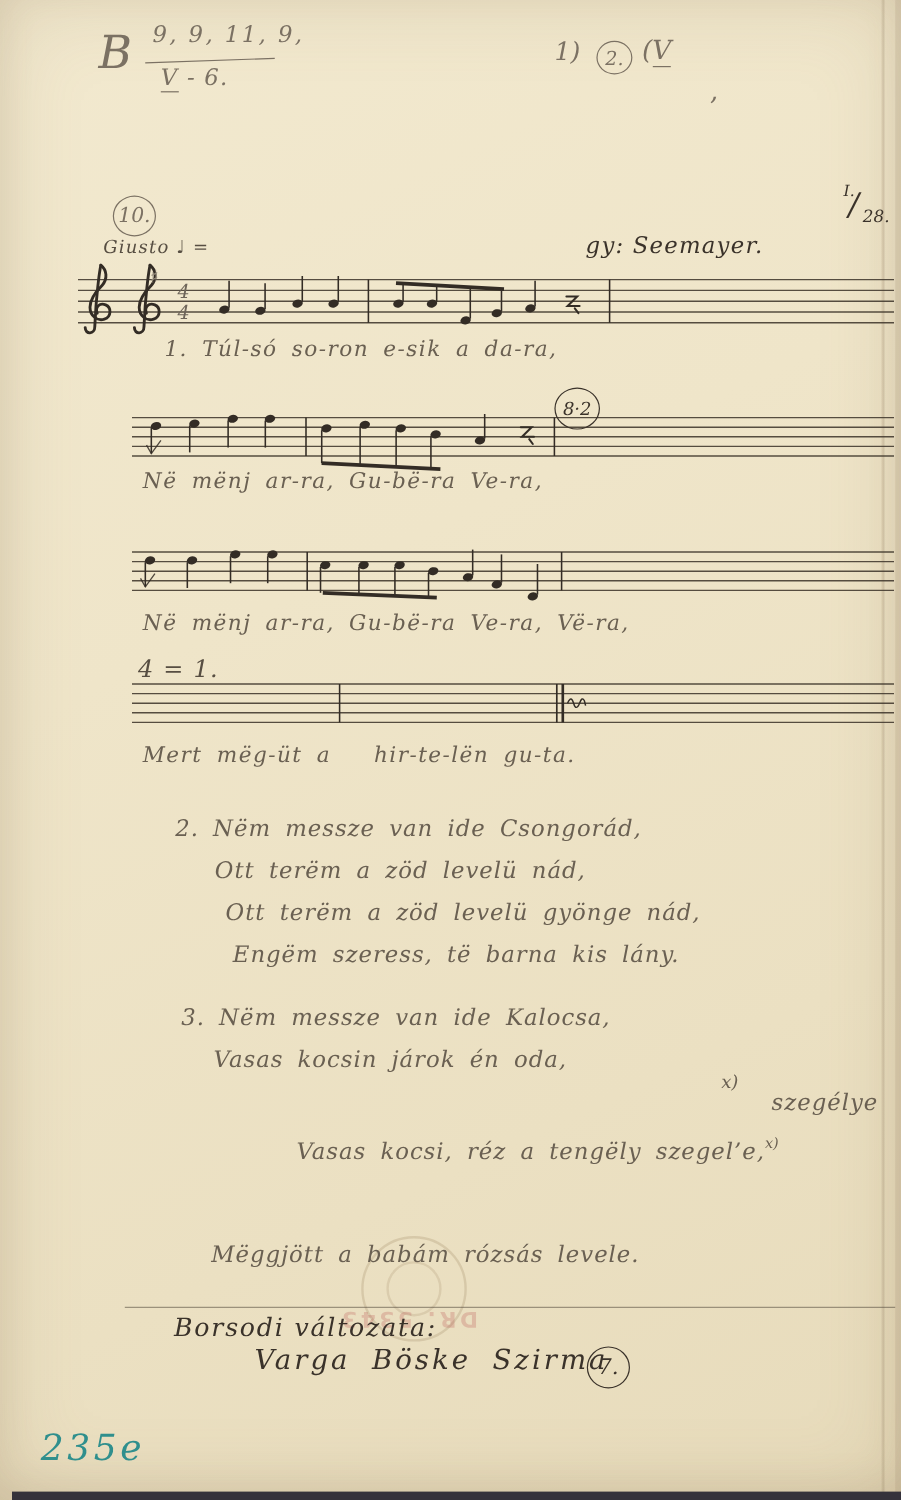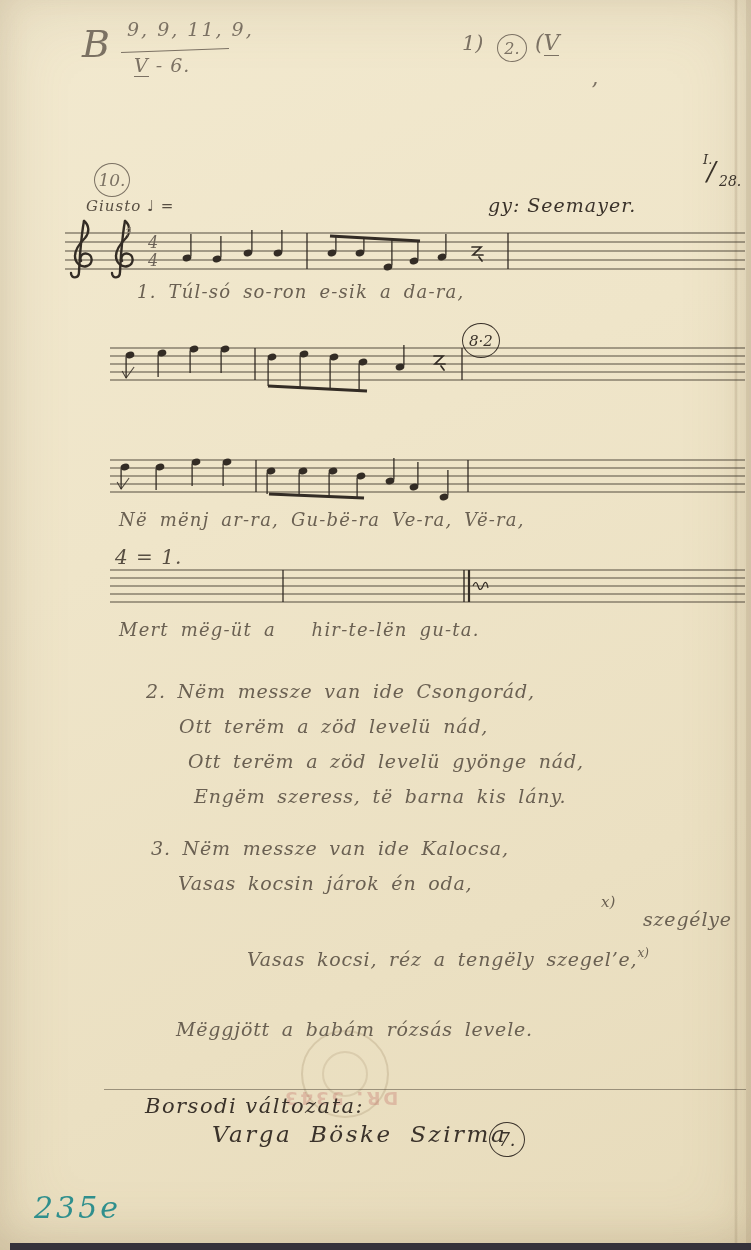--- a/index.html
+++ b/index.html
@@ -164,37 +164,38 @@
   </div>
   <div class="abs txt hw pencil-dark" style="left:86px;top:197px;font-size:15px;letter-spacing:1px;">Giusto ♩ =</div>
 
   <div class="abs txt circle hw ink" style="left:462px;top:323px;width:38px;height:35px;border:1.8px solid #3a322a;font-size:15px;">
     <span>8·2</span>
   </div>
 
   <div class="abs txt hw pencil-dark" style="left:115px;top:545px;font-size:20px;letter-spacing:1px;">4 = 1.</div>
 
   <div class="abs txt hw lyric" style="left:137px;top:281px;">1. Túl-só so-ron e-sik a da-ra,</div>
+  <div class="abs txt hw lyric" style="left:119px;top:391px;">Në mënj ar-ra, Gu-bë-ra Ve-ra,</div>
   <div class="abs txt hw lyric" style="left:119px;top:509px;">Në mënj ar-ra, Gu-bë-ra Ve-ra, Vë-ra,</div>
   <div class="abs txt hw lyric" style="left:119px;top:619px;">Mert mëg-üt a   hir-te-lën gu-ta.</div>
 
   <div class="abs txt" style="left:146px;top:674px;">
     <div class="hw verse-line" style="margin-left:0;">2. Nëm messze van ide Csongorád,</div>
     <div class="hw verse-line" style="margin-left:33px;">Ott terëm a zöd levelü nád,</div>
     <div class="hw verse-line" style="margin-left:42px;">Ott terëm a zöd levelü gyönge nád,</div>
     <div class="hw verse-line" style="margin-left:48px;">Engëm szeress, të barna kis lány.</div>
   </div>
 
   <div class="abs txt" style="left:151px;top:831px;">
     <div class="hw verse-line" style="margin-left:0;">3. Nëm messze van ide Kalocsa,</div>
     <div class="hw verse-line" style="margin-left:27px;">Vasas kocsin járok én oda,</div>
     <div class="hw verse-line" style="margin-left:25px;">
       <span>Vasas kocsi, réz a tengëly szegel’e,</span><sup class="fn">x)</sup>
     </div>
-    <div class="hw verse-line" style="margin-left:25px;">Mëggjött a babám rózsás levele.</div>
+    <div class="hw verse-line" style="margin-left:25px;margin-top:16px;">Mëggjött a babám rózsás levele.</div>
   </div>
 
   <div class="abs txt hw" style="left:601px;top:893px;font-size:15px;">x)</div>
   <div class="abs txt hw verse-line" style="left:643px;top:902px;">szegélye</div>
 
 
   <div class="abs txt" style="left:104px;top:1089px;width:642px;border-top:1px solid rgba(90,80,65,0.55);"></div>
   <div class="abs txt hw ink" style="left:102px;top:1094px;font-size:21px;letter-spacing:1.5px;margin-left:43px;">Borsodi változata:</div>
   <div class="abs txt hw ink" style="left:212px;top:1121px;font-size:23px;letter-spacing:2.5px;word-spacing:8px;">Varga Böske Szirma</div>
   <div class="abs txt circle hw ink" style="left:489px;top:1122px;width:36px;height:35px;border:1.7px solid #3a322a;font-size:18px;">

